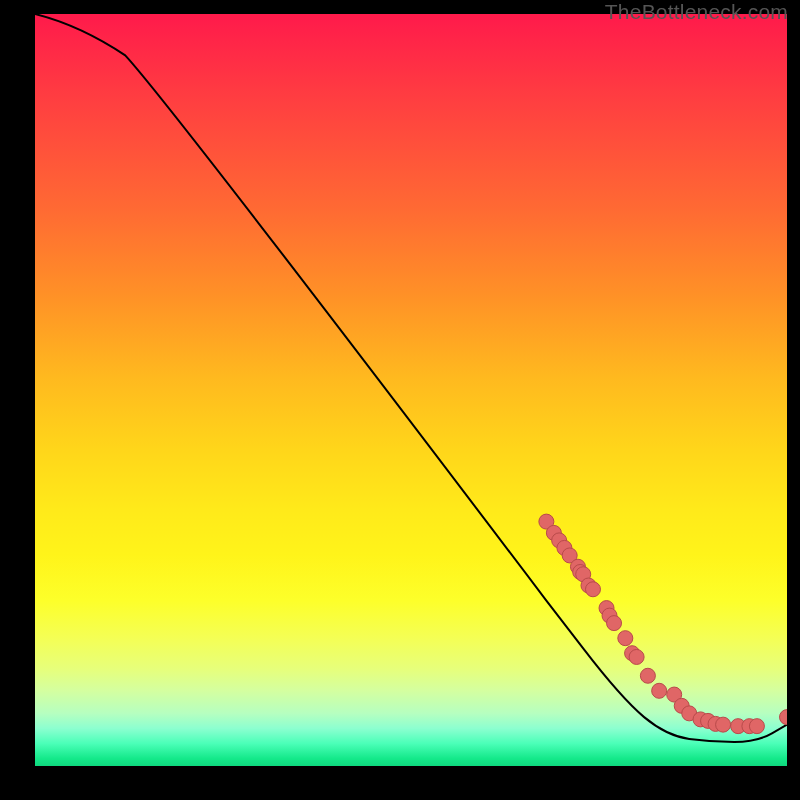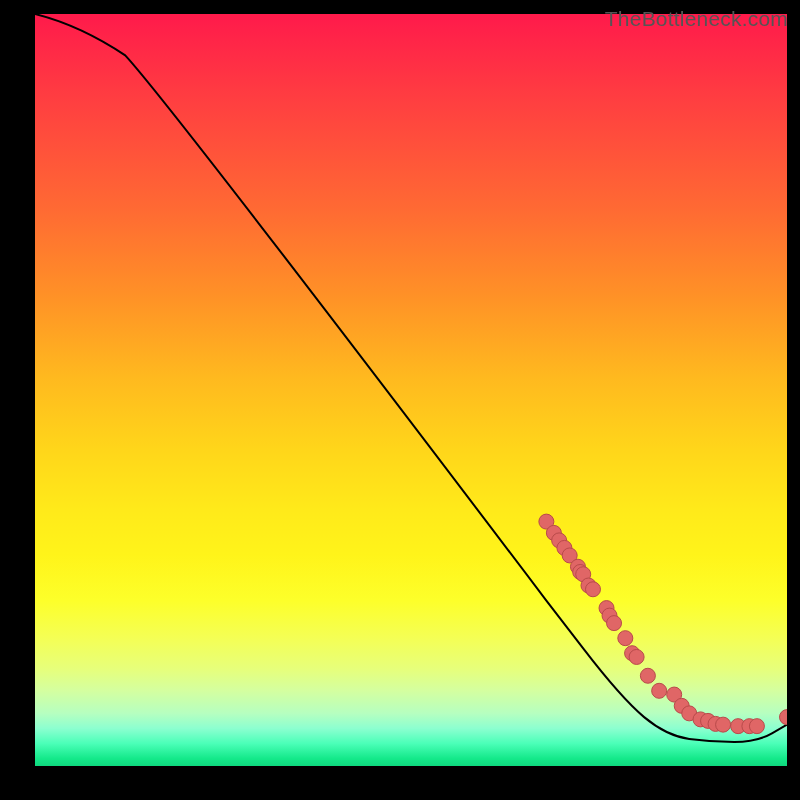--- a/index.html
+++ b/index.html
@@ -44,21 +44,20 @@
   }
   .watermark {
     position: absolute;
     top: 0px;
     right: 12px;
     color: #555;
     font-size: 21px;
     font-weight: 500;
     letter-spacing: 0.2px;
     pointer-events: none;
-    margin-top: 7px;
   }
   svg {
     position: absolute;
     left: 0;
     top: 0;
   }
 </style>
 </head>
 <body>
 

